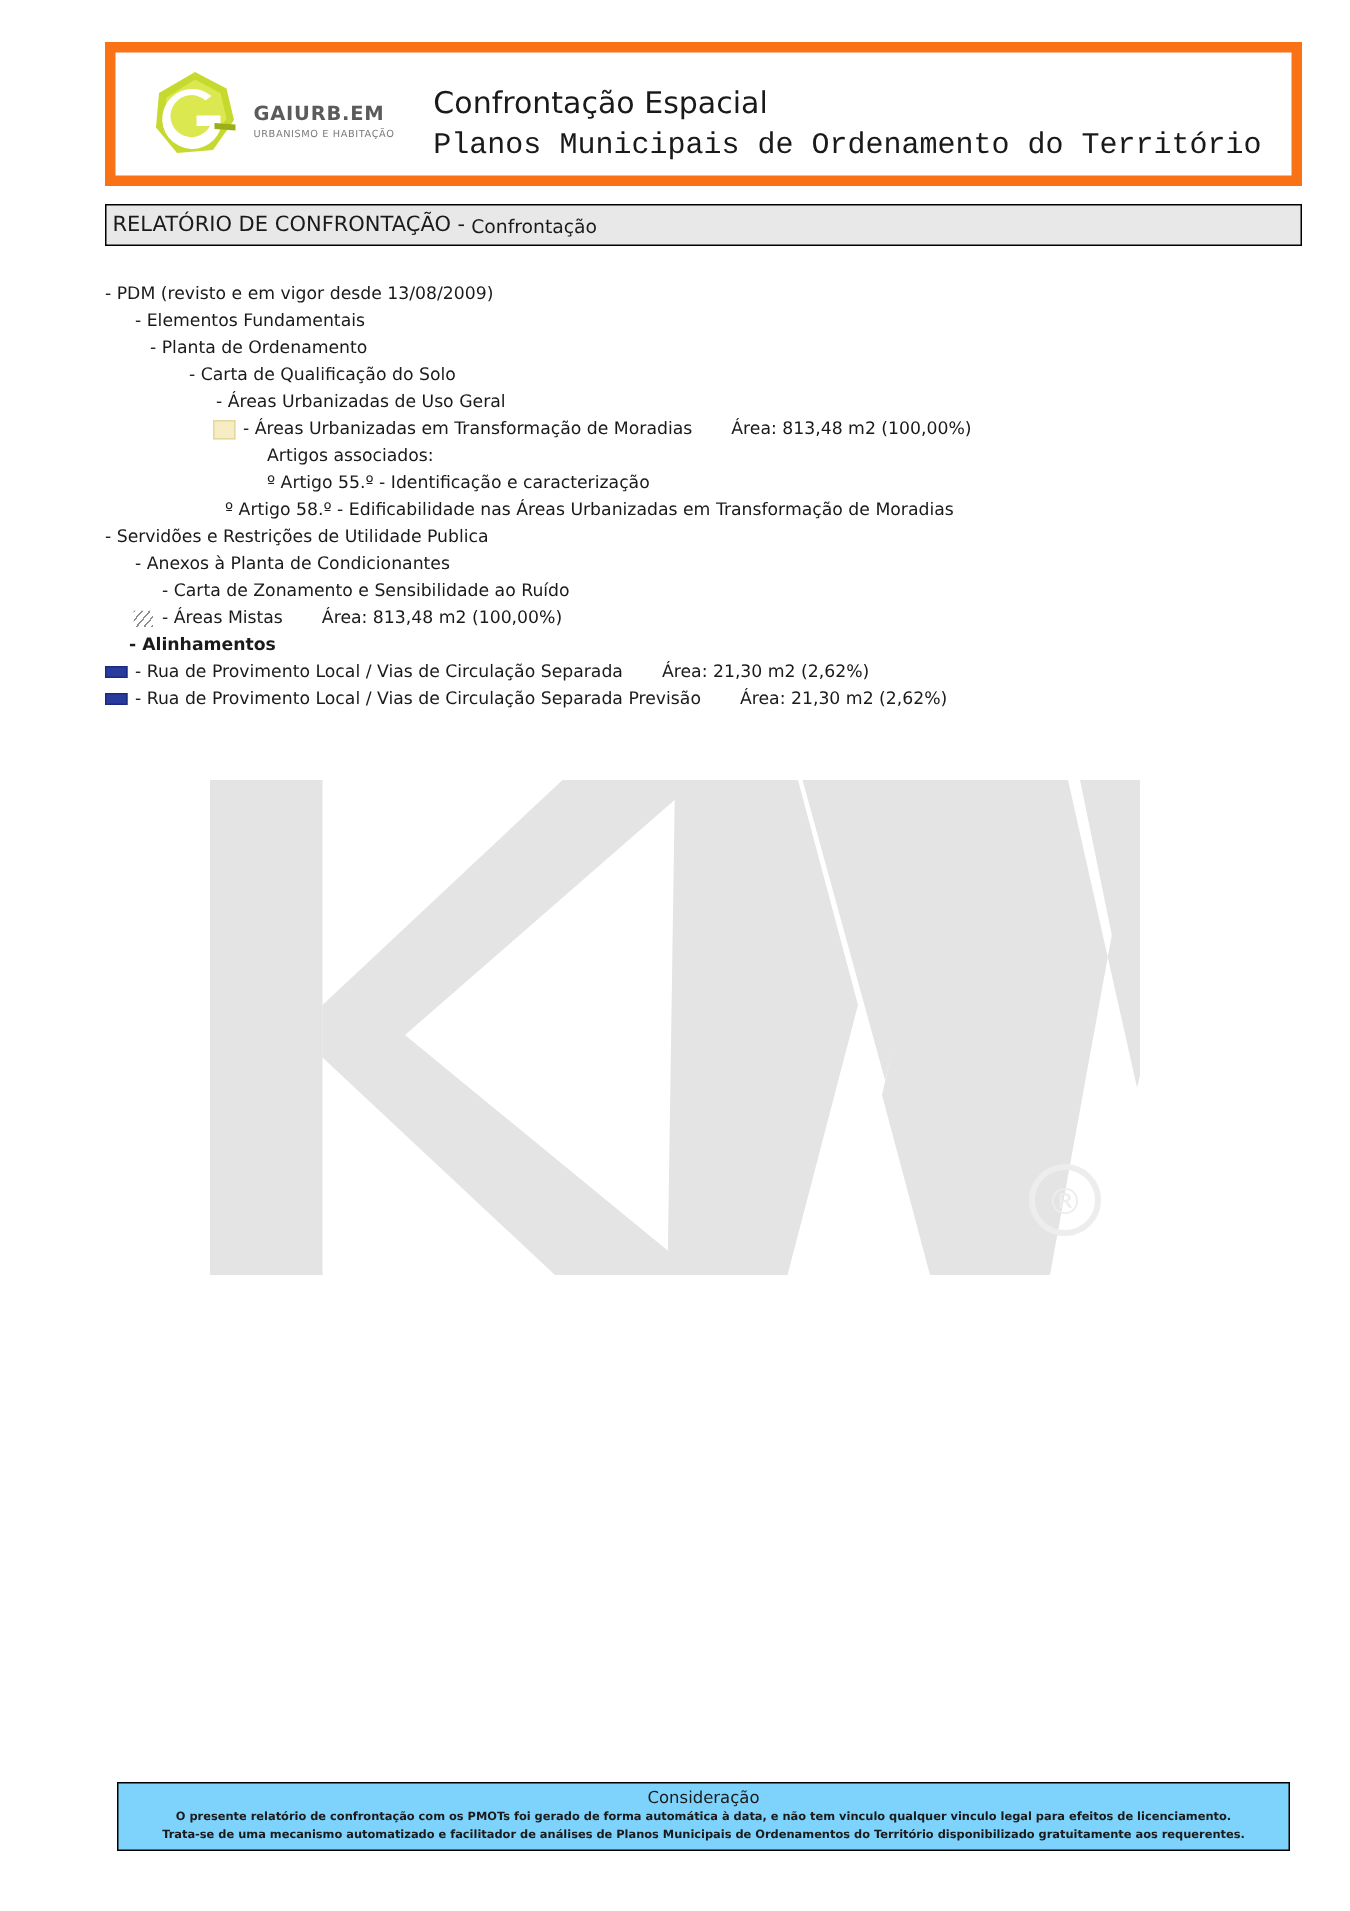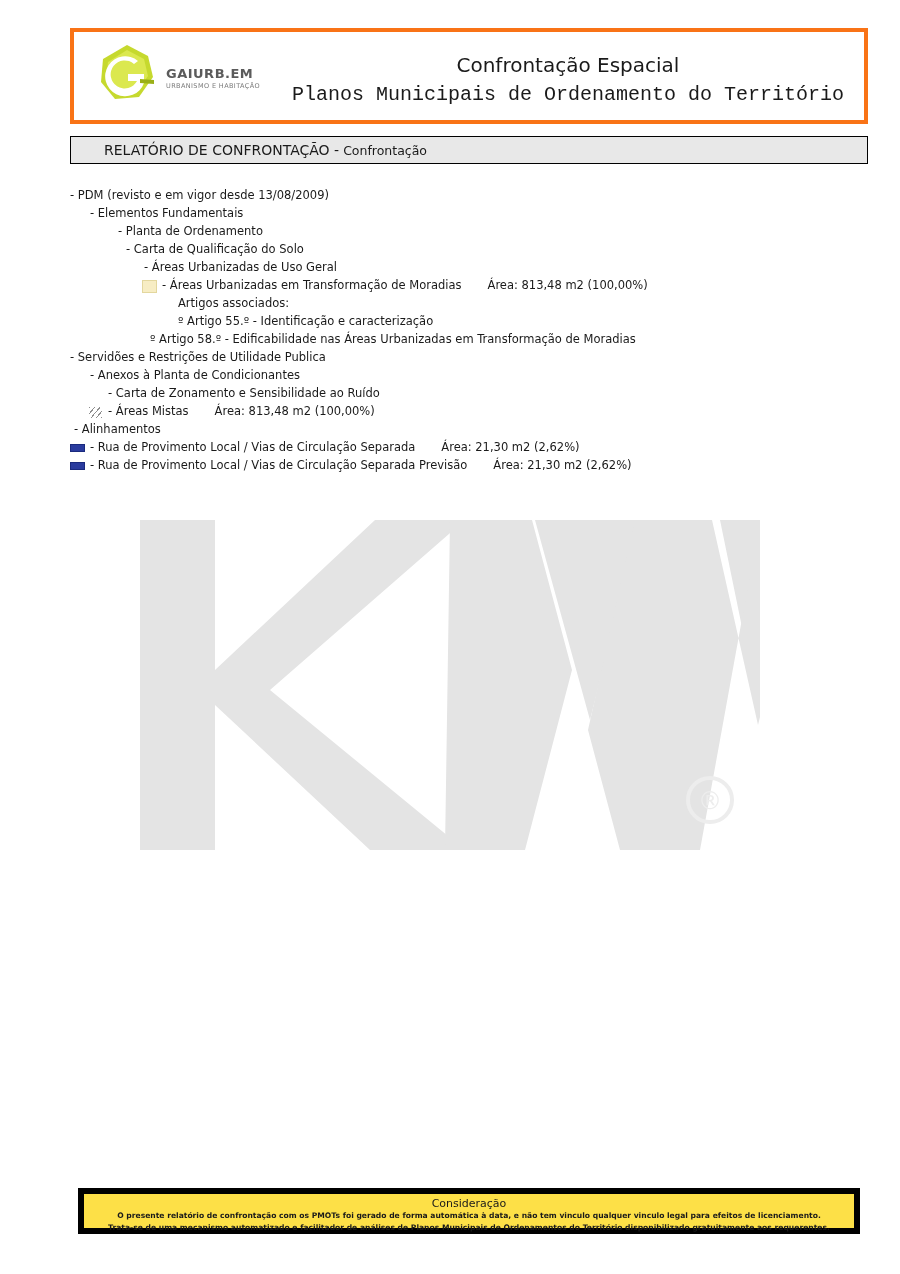--- a/index.html
+++ b/index.html
@@ -35,21 +35,21 @@
   }
   .watermark svg { display: block; }
 
   
   .header-box {
     position: absolute;
     left: 70px;
     top: 28px;
     width: 798px;
     height: 96px;
-    border: 4px solid #f97316;
+    border: 7px solid #f97316;
     box-sizing: border-box;
     background: #fff;
     z-index: 2;
   }
   .logo-wrap {
     position: absolute;
     left: 22px;
     top: 10px;
     display: flex;
     align-items: center;
@@ -71,21 +71,21 @@
   .logo-sub {
     font-size: 6.5px;
     letter-spacing: 0.4px;
     color: #7a7a7a;
     margin-top: 1px;
   }
   .header-titles {
     position: absolute;
     right: 20px;
     top: 18px;
-    text-align: center;
+    text-align: left;
   }
   .header-title-1 {
     font-size: 20px;
     color: #1a1a1a;
     line-height: 30px;
   }
   .header-title-2 {
     font-size: 20px;
     color: #1a1a1a;
     line-height: 30px;
@@ -101,21 +101,21 @@
     height: 28px;
     border: 1px solid #000;
     background: #e8e8e8;
     box-sizing: border-box;
     display: flex;
     align-items: center;
     z-index: 2;
   }
   .section-bar .s1 {
     font-size: 14px;
-    padding-left: 33px;
+    padding-left: 4px;
     color: #1a1a1a;
   }
   .section-bar .s2 {
     font-size: 12.5px;
     color: #1a1a1a;
     padding-left: 4px;
   }
 
   
   .content {
@@ -154,23 +154,23 @@
   }
   .sw-blue { background: #2a3b9e; border: 1px solid #1a2a7e; height: 6px; top: 6px; }
 
   
   .footer-box {
     position: absolute;
     left: 78px;
     top: 1188px;
     width: 782px;
     height: 46px;
-    border: 6px solid #000000;
-    box-sizing: border-box;
-    background: #fde047;
+    border: 1px solid #000000;
+    box-sizing: border-box;
+    background: #7dd3fc;
     z-index: 2;
     text-align: center;
   }
   .footer-title {
     font-size: 11px;
     margin-top: 3px;
     color: #1a1a1a;
   }
   .footer-l1, .footer-l2 {
     font-size: 7.6px;
@@ -239,32 +239,32 @@
   </div>
 
   <div class="section-bar">
     <span class="s1">RELATÓRIO DE CONFRONTAÇÃO - </span>
     <span class="s2">Confrontação</span>
   </div>
 
   <div class="content" id="tree-content">
       <div class="row"><span class="txt" style="margin-left: 0px;">- PDM (revisto e em vigor desde 13/08/2009)</span></div>
       <div class="row"><span class="txt" style="margin-left: 20px;">- Elementos Fundamentais</span></div>
-      <div class="row"><span class="txt" style="margin-left: 48px;">- Planta de Ordenamento</span></div>
+      <div class="row"><span class="txt" style="margin-left: 30px;">- Planta de Ordenamento</span></div>
       <div class="row"><span class="txt" style="margin-left: 56px;">- Carta de Qualificação do Solo</span></div>
       <div class="row"><span class="txt" style="margin-left: 74px;">- Áreas Urbanizadas de Uso Geral</span></div>
       <div class="row"><span class="swatch sw-yellow" style="left: 72px;"></span><span class="txt" style="margin-left: 92px;">- Áreas Urbanizadas em Transformação de Moradias</span><span class="area">Área: 813,48 m2 (100,00%)</span></div>
       <div class="row"><span class="txt" style="margin-left: 108px;">Artigos associados:</span></div>
       <div class="row"><span class="txt" style="margin-left: 108px;">º Artigo 55.º - Identificação e caracterização</span></div>
       <div class="row"><span class="txt" style="margin-left: 80px;">º Artigo 58.º - Edificabilidade nas Áreas Urbanizadas em Transformação de Moradias</span></div>
       <div class="row"><span class="txt" style="margin-left: 0px;">- Servidões e Restrições de Utilidade Publica</span></div>
       <div class="row"><span class="txt" style="margin-left: 20px;">- Anexos à Planta de Condicionantes</span></div>
       <div class="row"><span class="txt" style="margin-left: 38px;">- Carta de Zonamento e Sensibilidade ao Ruído</span></div>
       <div class="row"><span class="swatch sw-hatch" style="left: 18px;"></span><span class="txt" style="margin-left: 38px;">- Áreas Mistas</span><span class="area">Área: 813,48 m2 (100,00%)</span></div>
-      <div class="row"><span class="txt" style="margin-left: 4px;">- Alinhamentos</span></div>
+      <div class="row"><span class="txt" style="margin-left: 16px; font-weight: bold;">- Alinhamentos</span></div>
       <div class="row"><span class="swatch sw-blue" style="left: 0px;"></span><span class="txt" style="margin-left: 20px;">- Rua de Provimento Local / Vias de Circulação Separada</span><span class="area">Área: 21,30 m2 (2,62%)</span></div>
       <div class="row"><span class="swatch sw-blue" style="left: 0px;"></span><span class="txt" style="margin-left: 20px;">- Rua de Provimento Local / Vias de Circulação Separada Previsão</span><span class="area">Área: 21,30 m2 (2,62%)</span></div>
     </div>
 
   <div class="footer-box">
     <div class="footer-title">Consideração</div>
     <div class="footer-l1">O presente relatório de confrontação com os PMOTs foi gerado de forma automática à data, e não tem vinculo qualquer vinculo legal para efeitos de licenciamento.</div>
     <div class="footer-l2">Trata-se de uma mecanismo automatizado e facilitador de análises de Planos Municipais de Ordenamentos do Território disponibilizado gratuitamente aos requerentes.</div>
   </div>
 

